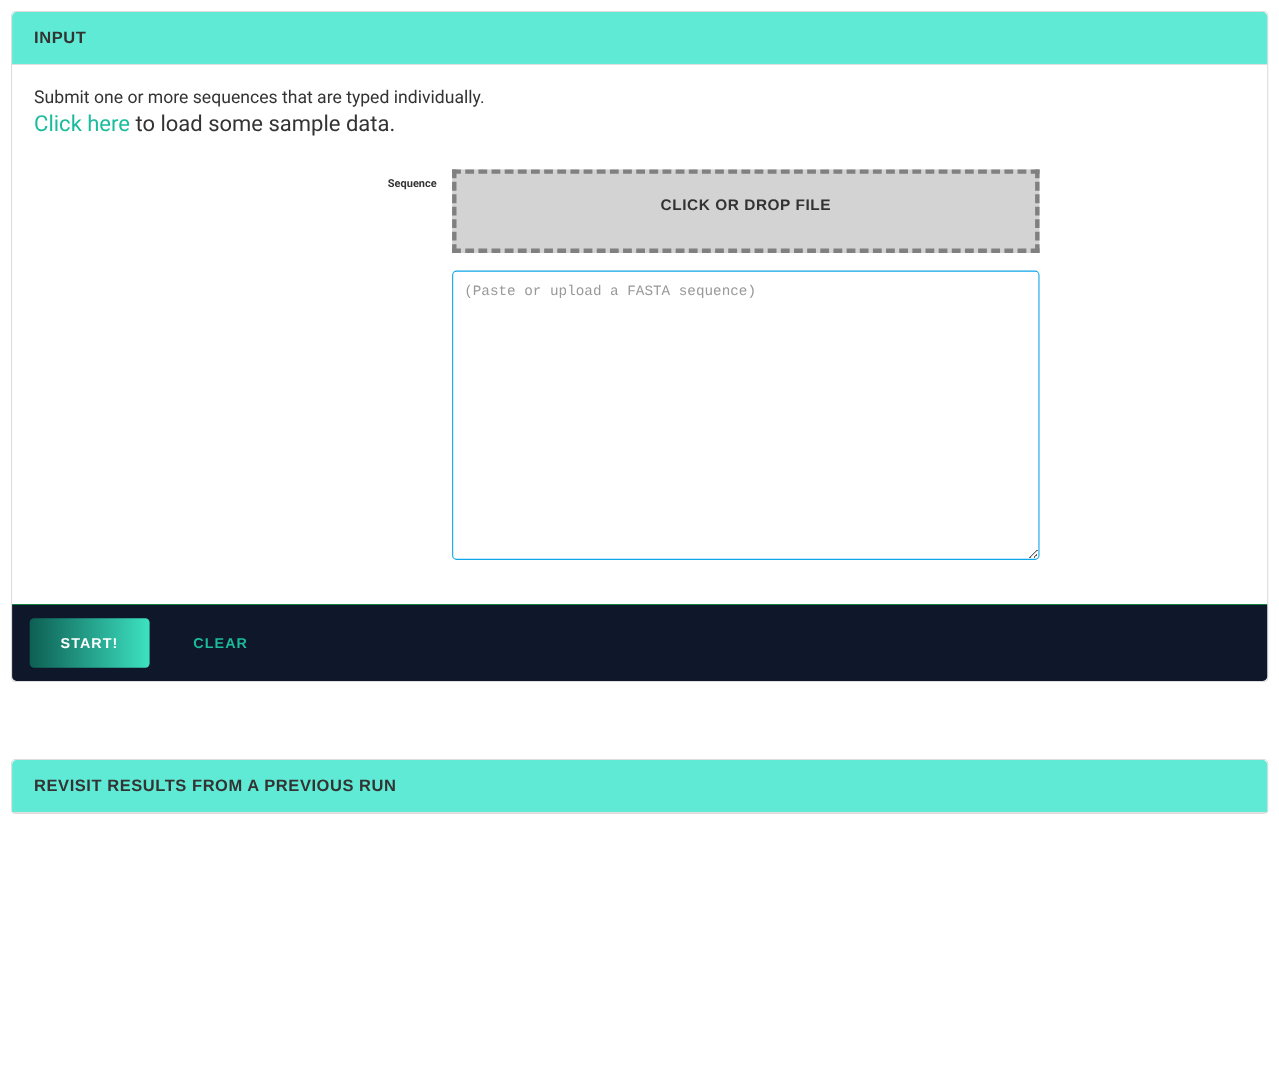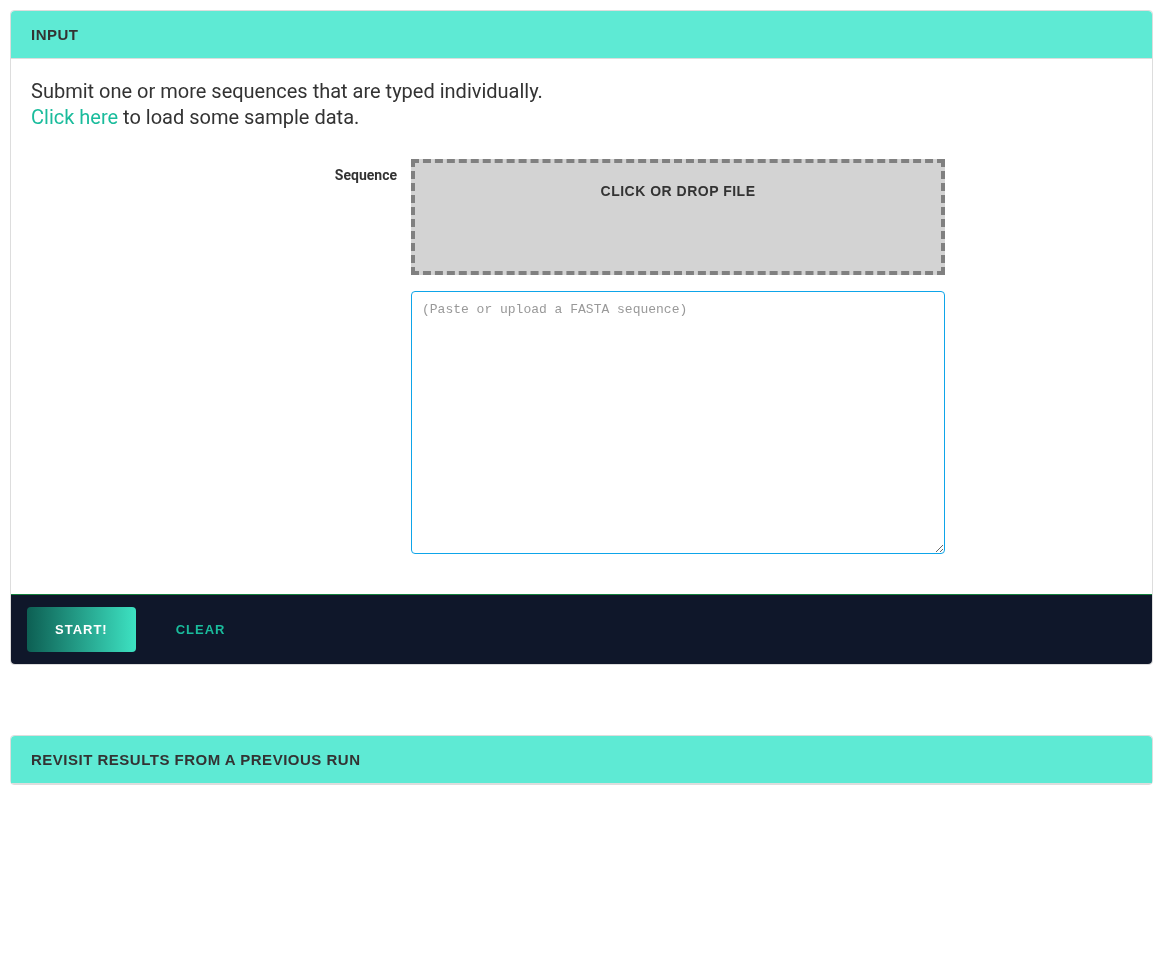--- a/index.html
+++ b/index.html
@@ -32,21 +32,21 @@
   .panel-body {
     padding: 20px;
   }
   .panel-footer {
     background: #0f172a;
     border-top: 1px solid #15803d;
     border-radius: 0 0 4px 4px;
     padding: 12px 16px;
   }
   .intro-text {
-    font-size: 20px;
+    font-size: 16px;
     color: #333;
     margin: 0 0 2px 0;
   }
   .intro-line2 {
     font-size: 20px;
     color: #333;
     margin: 0 0 30px 0;
   }
   .sample-link {
     color: #1abc9c;
@@ -57,30 +57,30 @@
     display: flex;
     align-items: flex-start;
     margin-bottom: 16px;
   }
   .form-label {
     width: 380px;
     text-align: right;
     padding-right: 14px;
     padding-top: 8px;
     font-weight: 700;
-    font-size: 14px;
+    font-size: 10px;
     color: #333;
   }
   .form-control-col {
     flex: 0 0 534px;
   }
   .dropzone {
     border: 4px dashed #808080;
     background: #d3d3d3;
-    height: 116px;
+    height: 76px;
     display: flex;
     align-items: flex-start;
     justify-content: center;
     padding-top: 20px;
     font-weight: 700;
     font-size: 14px;
     letter-spacing: 0.5px;
     color: #333;
     cursor: pointer;
     font-family: "Arial Black", Arial, sans-serif;

